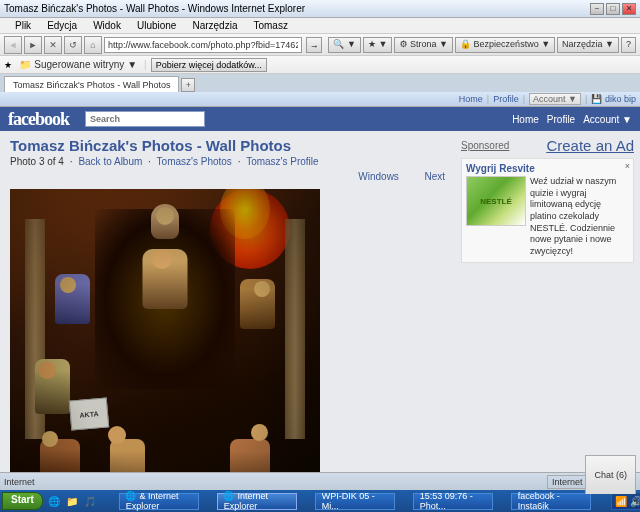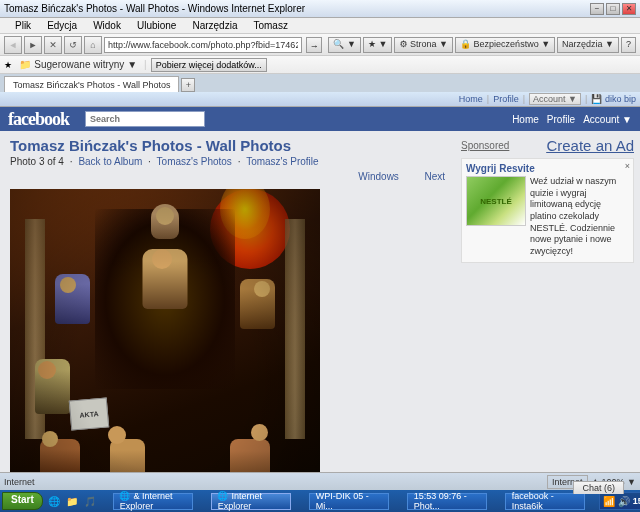--- a/index.html
+++ b/index.html
@@ -397,25 +397,25 @@
     }
     .status-text { flex: 1; }
     .status-right { display: flex; gap: 4px; align-items: center; }
     .status-zone { border: 1px solid #aaa; padding: 0 4px; height: 14px; display: flex; align-items: center; font-size: 9px; }
     .status-zoom { font-size: 9px; }
 
     
     .chat-bar {
       position: absolute;
       bottom: 18px;
-      right: 16px;
+      right: 4px;
       background: linear-gradient(to bottom, #f5f5f5, #ddd);
       border: 1px solid #aaa;
       border-bottom: none;
-      padding: 1px 8px;
+      padding: 14px 8px;
       font-size: 9px;
       cursor: pointer;
       color: #333;
     }
 
     
     .taskbar {
       height: 22px;
       background: linear-gradient(to bottom, #1e5eaa, #1a4a8a);
       display: flex;
@@ -429,21 +429,21 @@
       border-radius: 0 8px 8px 0;
       padding: 1px 8px;
       font-size: 10px;
       font-weight: bold;
       color: #fff;
       cursor: pointer;
       height: 18px;
     }
     .task-icons { display: flex; gap: 2px; align-items: center; margin-left: 2px; }
     .task-icon { width: 16px; height: 16px; display: flex; align-items: center; justify-content: center; font-size: 10px; }
-    .taskbar-items { display: flex; gap: 18px; flex: 1; margin: 0 12px; }
+    .taskbar-items { display: flex; gap: 18px; flex: 1; margin: 0 18px; }
     .taskbar-item {
       background: linear-gradient(to bottom, #2a70c8, #1a50a0);
       border: 1px solid #4888d8;
       height: 17px;
       padding: 0 6px;
       font-size: 9px;
       color: #fff;
       display: flex;
       align-items: center;
       cursor: pointer;

